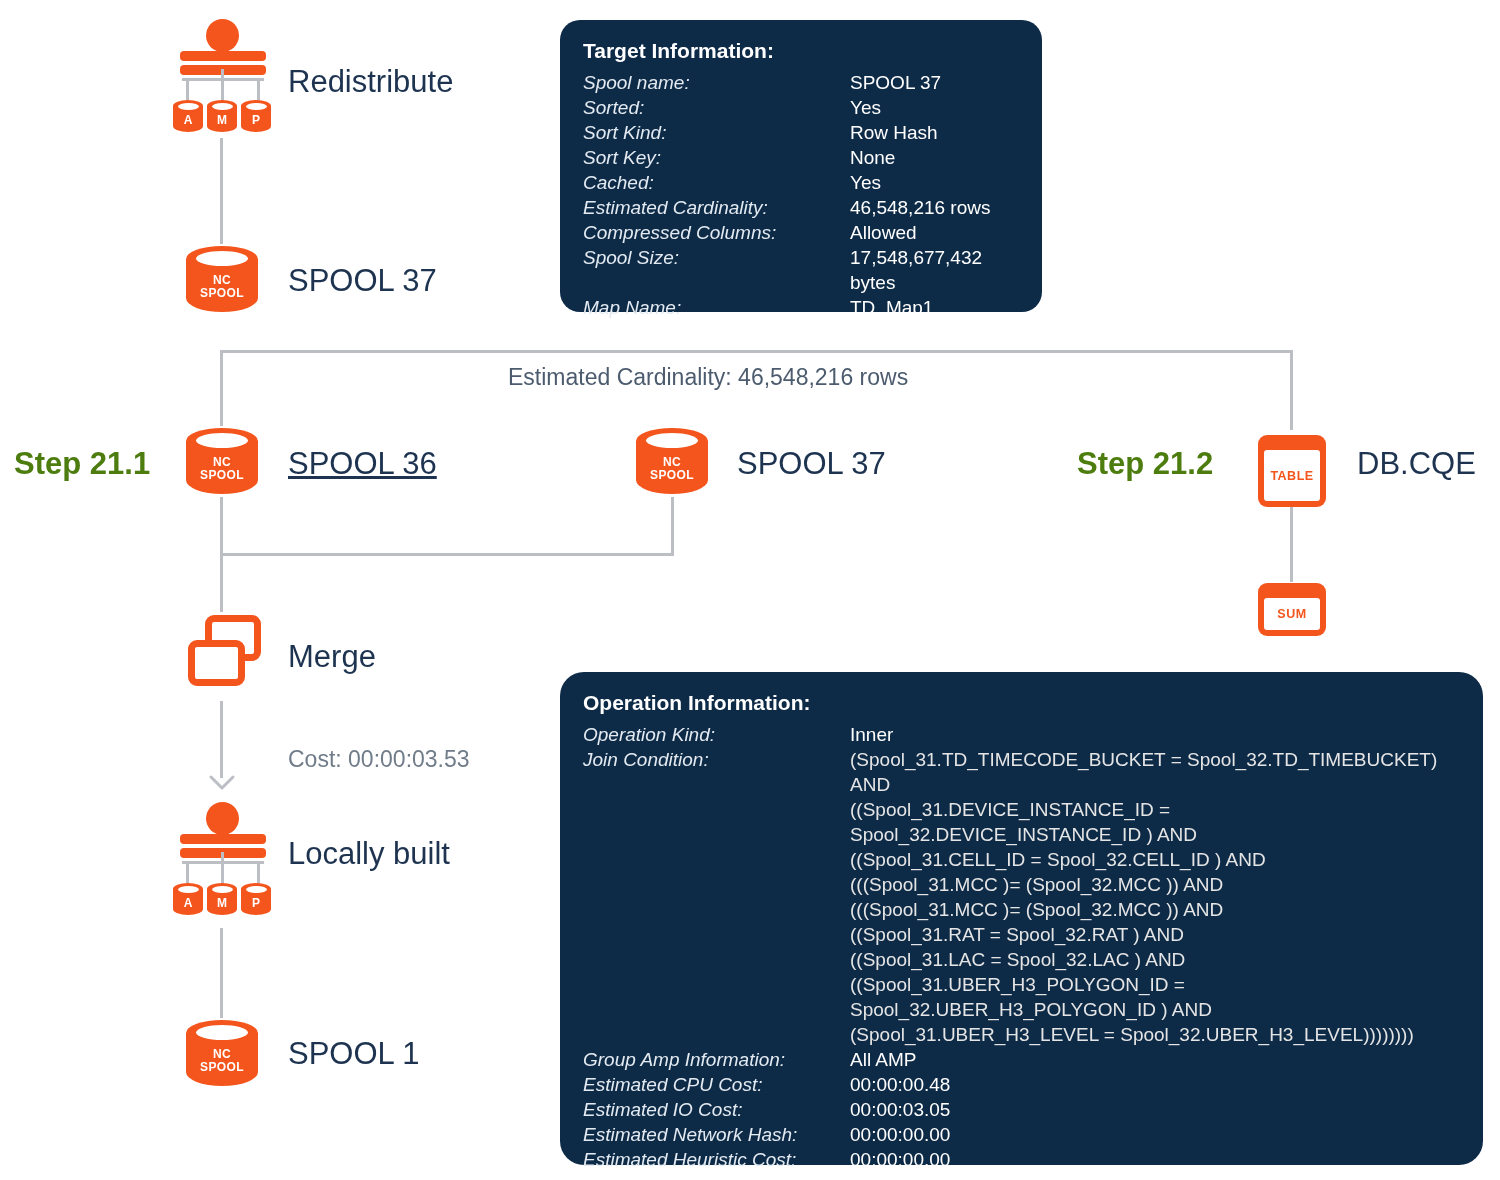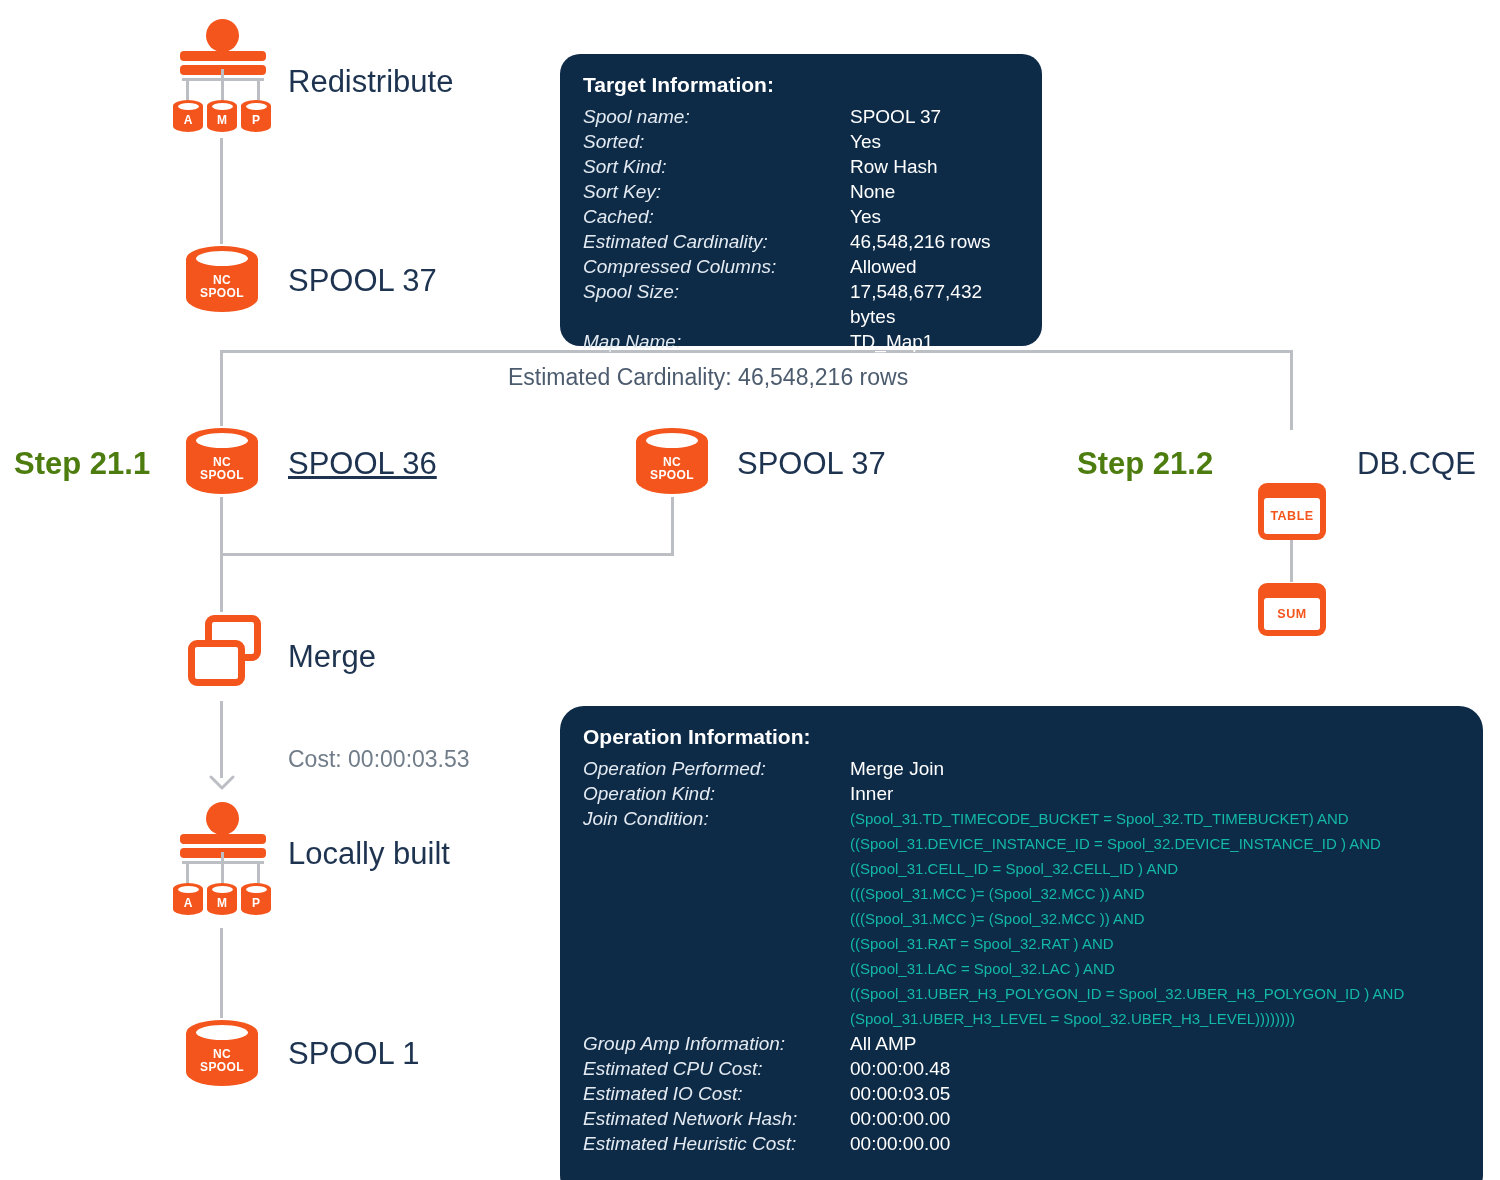--- a/index.html
+++ b/index.html
@@ -55,26 +55,26 @@
     display:flex;align-items:center;justify-content:center;color:var(--orange);font-weight:bold;
     font-size:12.5px;letter-spacing:.5px;}
 
   
   .lbl-big{position:absolute;font-size:31px;line-height:36px;color:#1D3350;}
   .lbl-step{position:absolute;font-size:31px;line-height:36px;font-weight:bold;color:#4d7c0f;}
   .lbl-card{position:absolute;font-size:23px;line-height:27px;color:var(--muted);}
   .lbl-cost{position:absolute;font-size:23px;line-height:27px;color:var(--cost);}
 
   
-  .panel{position:absolute;background:var(--panel-bg);color:#fff;margin-top:34px;}
+  .panel{position:absolute;background:var(--panel-bg);color:#fff;}
   .panel .ptitle{font-weight:bold;font-size:21px;line-height:27px;color:#fff;padding:17px 23px 6px 23px;}
   .prow{display:flex;padding:0 23px;font-size:19px;line-height:25px;}
   .prow .plbl{width:267px;flex:none;color:#E3EAF1;font-style:italic;}
   .prow .pval{color:#FFFFFF;}
-  .jlines .jline{font-size:15px;line-height:25px;color:#14b8a6;}
+  .jlines .jline{font-size:19px;line-height:25px;color:#e5e5e5;}
   .panel-target{left:560px;top:20px;width:482px;height:292px;border-radius:20px;}
   .panel-op{left:560px;top:672px;width:923px;height:493px;border-radius:24px;}
 
   .arrowhead{position:absolute;}
 </style>
 </head>
 <body>
 
 <div class="canvas">
 
@@ -156,21 +156,21 @@
       <div class="ctop"></div>
       <div class="chole"></div>
     <div class="ctext">
       <div>NC</div>
         <div>SPOOL</div>
     </div>
   </div>
   <div class="lbl-big" style="left:737px;top:446px;">SPOOL 37</div>
 
   <div class="lbl-step" style="left:1077px;top:446px;">Step 21.2</div>
-  <div class="winicon" style="left:1258px;top:435px;width:68px;height:57px;margin-top:48px;">
+  <div class="winicon" style="left:1258px;top:435px;width:68px;height:72px;">
     <div class="inner">TABLE</div>
   </div>
   <div class="lbl-big" style="left:1357px;top:446px;">DB.CQE</div>
   <div class="winicon" style="left:1258px;top:583px;width:68px;height:53px;">
     <div class="inner">SUM</div>
   </div>
 
   <div class="merge" style="left:185px;top:613px;">
     <div class="card back"></div>
     <div class="card front"></div>
@@ -254,24 +254,20 @@
         <div class="pval">17,548,677,432 bytes</div>
       </div>
     <div class="prow">
         <div class="plbl">Map Name:</div>
         <div class="pval">TD_Map1</div>
       </div>
   </div>
 
   <div class="panel panel-op">
     <div class="ptitle">Operation Information:</div>
-    <div class="prow">
-        <div class="plbl">Operation Performed:</div>
-        <div class="pval">Merge Join</div>
-      </div>
     <div class="prow">
         <div class="plbl">Operation Kind:</div>
         <div class="pval">Inner</div>
       </div>
     <div class="prow">
       <div class="plbl">Join Condition:</div>
       <div class="jlines">
         <div class="jline">(Spool_31.TD_TIMECODE_BUCKET = Spool_32.TD_TIMEBUCKET) AND</div>
         <div class="jline">((Spool_31.DEVICE_INSTANCE_ID = Spool_32.DEVICE_INSTANCE_ID ) AND</div>
         <div class="jline">((Spool_31.CELL_ID = Spool_32.CELL_ID ) AND</div>

